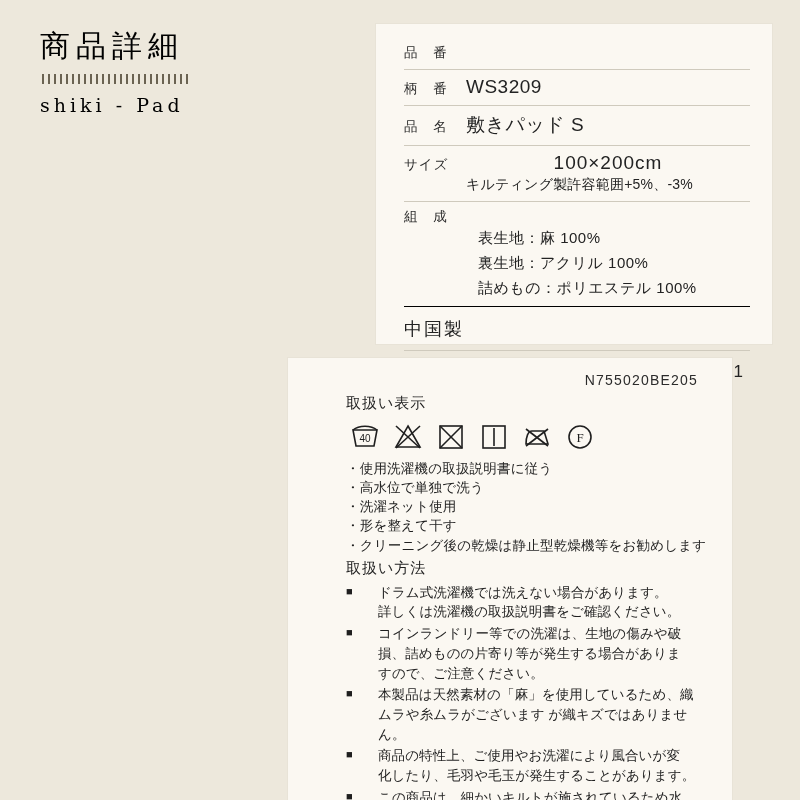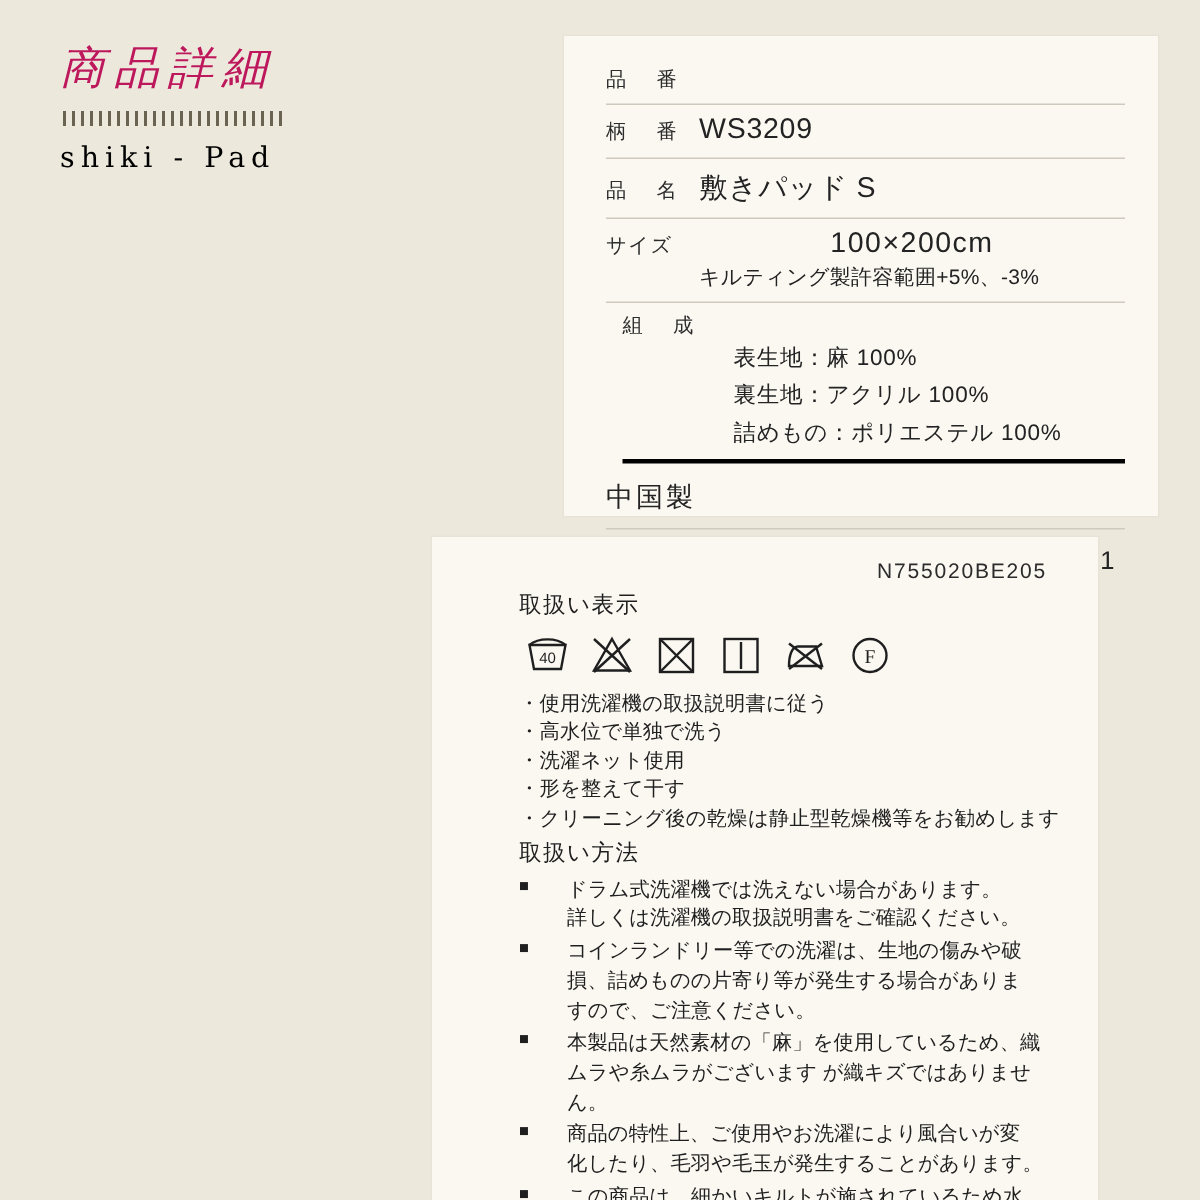--- a/index.html
+++ b/index.html
@@ -19,26 +19,25 @@
   #left-heading {
     position: absolute;
     left: 40px;
     top: 28px;
     width: 240px;
   }
   #heading-title {
     font-family: "DejaVu Serif", serif;
     font-size: 30px;
     letter-spacing: 6px;
-    color: #be185d;
+    color: #000000;
     font-weight: normal;
     margin: 0;
     padding: 0 0 6px 0;
     line-height: 1.2;
-    font-style: italic;
   }
   #heading-rule {
     width: 150px;
     height: 10px;
     margin: 4px 0 10px 2px;
     background-image: repeating-linear-gradient(
       to right,
       #6b6352 0px, #6b6352 2px,
       transparent 2px, transparent 6px
     );
@@ -82,21 +81,21 @@
     padding: 6px 0 7px 0;
     border-bottom: 1px solid #cfcabd;
   }
   .spec-key {
     width: 62px;
     flex: 0 0 62px;
     font-size: 13.5px;
     letter-spacing: 1px;
     color: #2c2c2c;
   }
-  .spec-key.spaced { letter-spacing: 6px; font-family: Liberation Mono, monospace; }
+  .spec-key.spaced { letter-spacing: 6px; }
   .spec-val {
     flex: 1;
     font-size: 17px;
     letter-spacing: 0.5px;
   }
   .spec-val.big { font-size: 19px; }
   .size-block {
     flex: 1;
   }
   .size-main {
@@ -104,22 +103,21 @@
     text-align: center;
     letter-spacing: 1px;
     padding-bottom: 2px;
   }
   .size-note {
     font-size: 14px;
     letter-spacing: 0.2px;
   }
   .comp-lines {
     padding: 4px 0 5px 0;
-    border-bottom: 3px solid #000000;
-    margin-left: 11px;
+    border-bottom: 1px solid #000000;
   }
   .comp-line {
     font-size: 15px;
     padding: 3px 0 3px 74px;
     letter-spacing: 0.5px;
   }
   .origin-row {
     text-align: left;
     font-size: 18px;
     letter-spacing: 2px;

